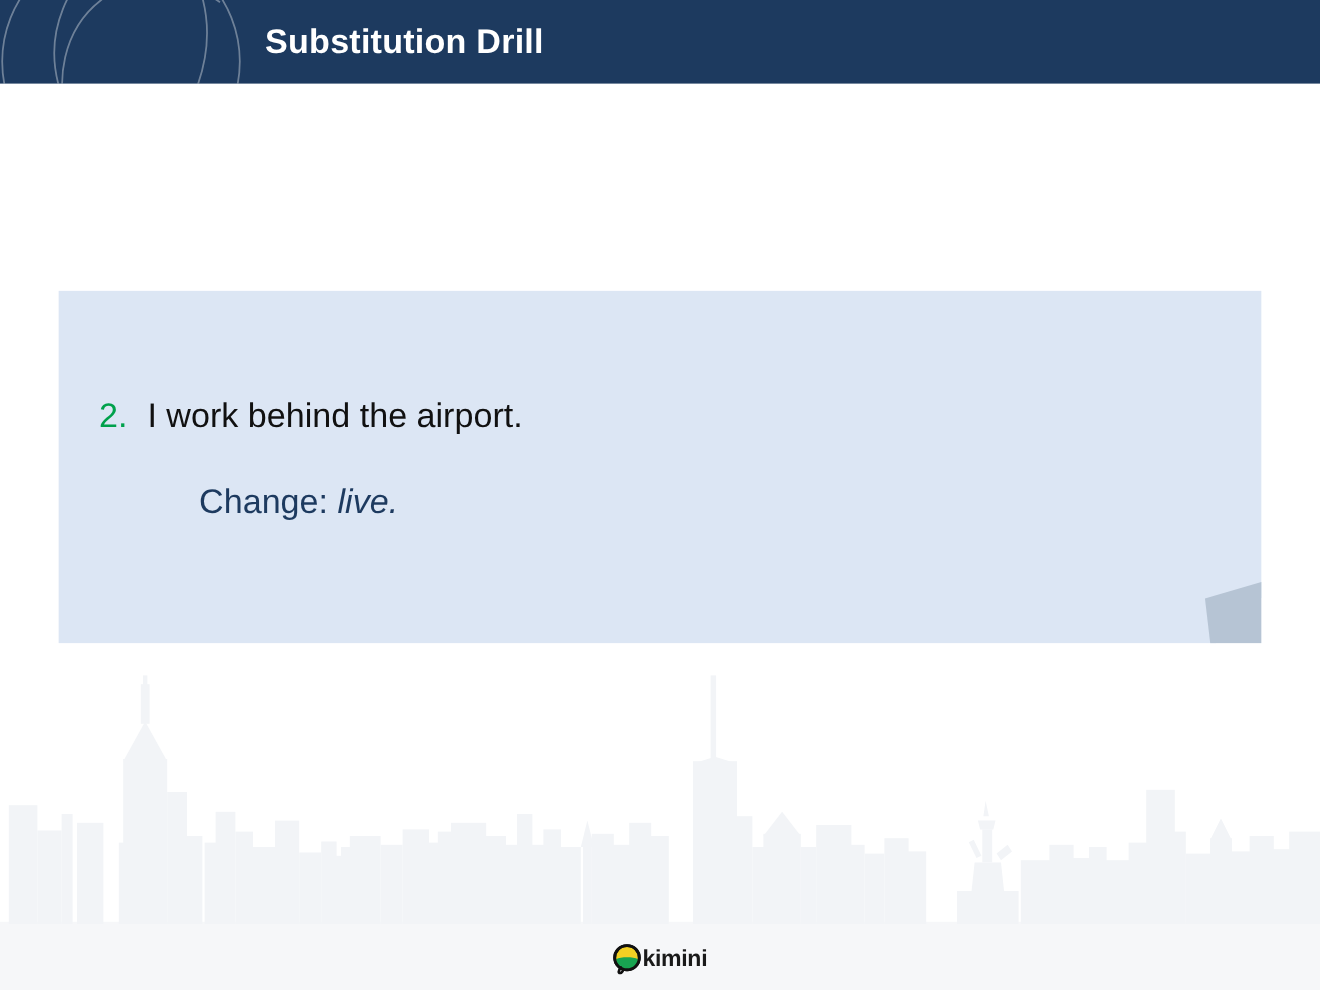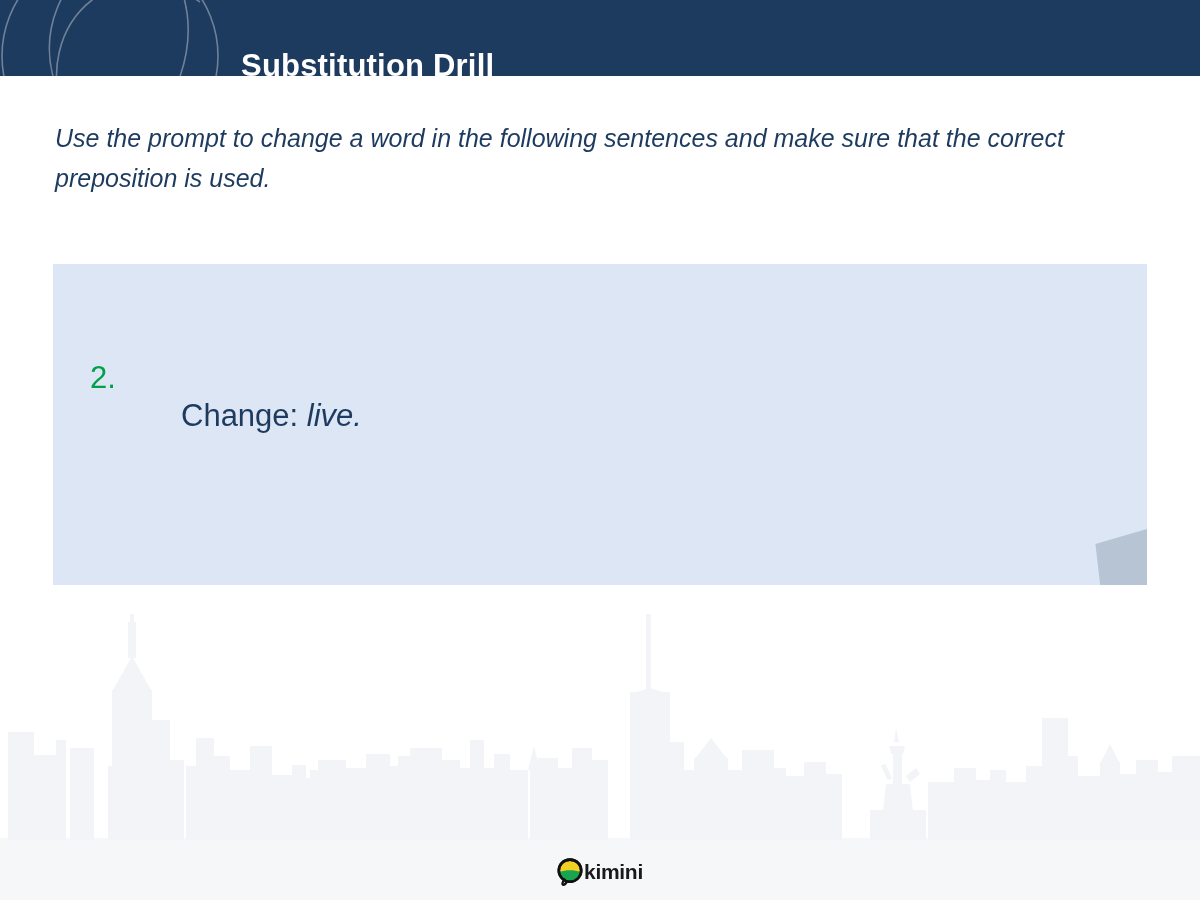--- a/index.html
+++ b/index.html
@@ -45,21 +45,20 @@
     position: absolute;
     left: 241px;
     top: 0;
     height: 76px;
     line-height: 76px;
     color: #ffffff;
     font-size: 31px;
     font-weight: bold;
     letter-spacing: 0.2px;
     white-space: nowrap;
-    margin-top: 28px;
   }
 
   
   .instruction {
     position: absolute;
     left: 55px;
     top: 118px;
     width: 1065px;
     color: #1d3a5f;
     font-size: 25px;
@@ -187,29 +186,29 @@
         <path d="M118 8 C 66 40, 48 92, 62 140 C 74 182, 110 212, 150 220"></path>
         <path d="M208 62 C 176 40, 132 36, 100 60 C 66 86, 56 134, 72 176"></path>
         <path d="M72 176 C 110 150, 152 138, 186 142 L 186 142 C 160 156, 124 180, 98 208"></path>
         <path d="M186 142 C 196 116, 200 88, 192 58"></path>
         <path d="M148 4 L 126 26 L 140 40"></path>
       </g>
     </svg>
     <div class="header-title">Substitution Drill</div>
   </div>
 
-  <div class="instruction">Use the prompt to change a word in the following sentences and make sure that the correct preposition is used.</div>
 
   <div class="card-wrap">
     <div class="card"></div>
     <div class="card-fold"></div>
 
     <div class="item-row">
       <span class="item-number">2.</span>
       <span class="item-body">
+        <span class="item-sentence">I work behind the airport.</span>
         <div class="item-change"><span>Change:</span> <span class="change-word">live.</span></div>
       </span>
     </div>
   </div>
 
   <div class="bg-band"></div>
   <svg class="skyline" viewBox="0 0 1200 270" preserveAspectRatio="none">
     <g fill="#f2f4f7">
 
       <rect x="8" y="162" width="26" height="108"></rect>

